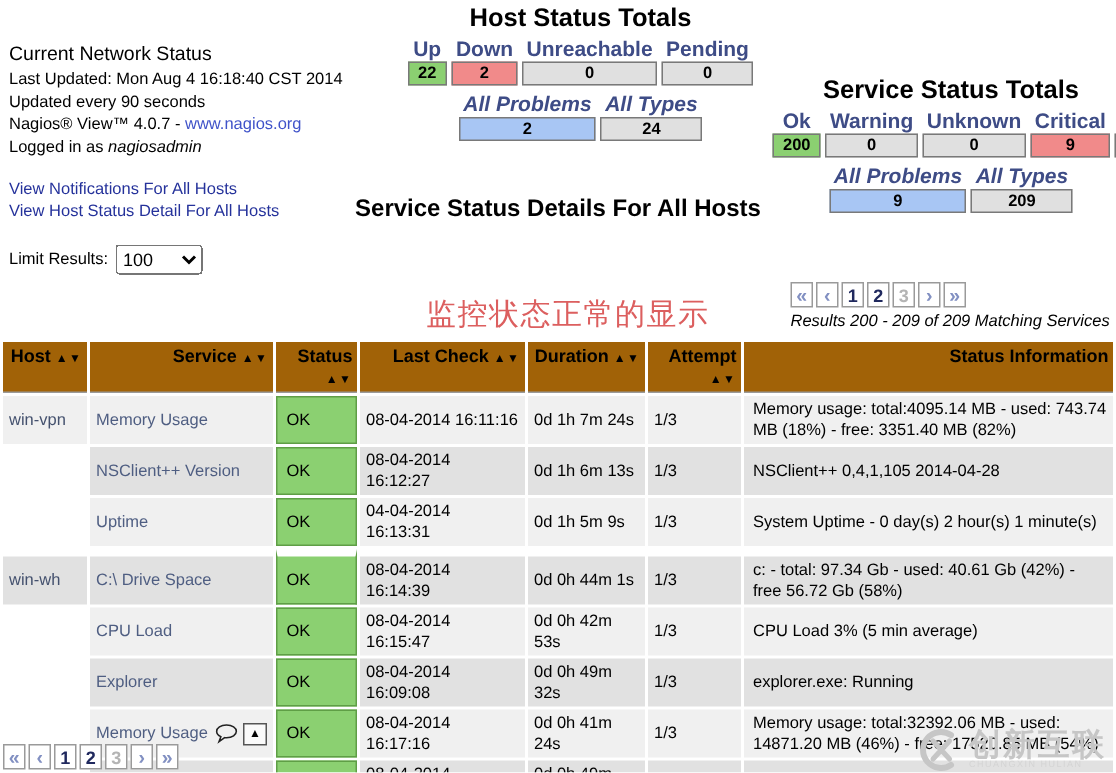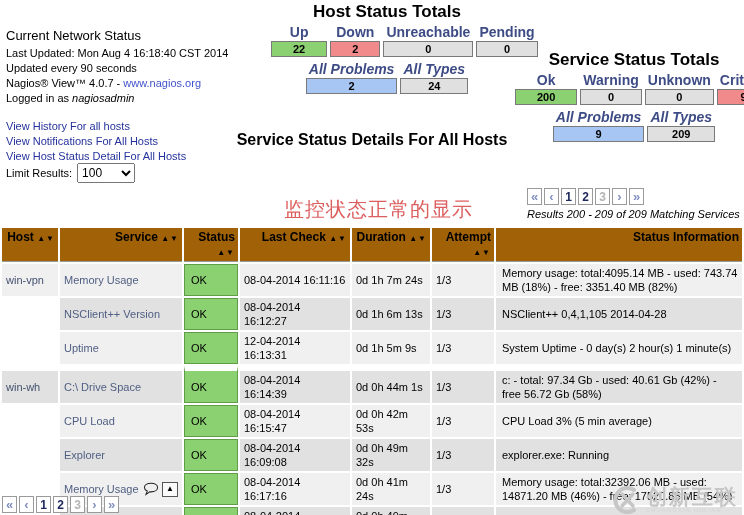--- a/index.html
+++ b/index.html
@@ -16,21 +16,21 @@
   .italic { font-style:italic; }
 
   
   .totals { position:absolute; text-align:center; }
   .host-totals { left:268px; top:2px; width:238px; }
   .service-totals { left:512px; top:2px; width:244px;margin-top:48px; }
   .totals-title { font-weight:bold; font-size:17px; color:#000; margin-bottom:1px; }
   .totals-table { border-collapse:separate; border-spacing:3px 1px; margin:0 auto; }
   .t-label { font-weight:bold; font-size:14px; color:#3e4c86; text-align:center; padding:0 3px; white-space:nowrap; cursor:pointer; }
   .t-label.italic { font-style:italic; }
-  .t-box { border:1px solid #797979; font-weight:bold; font-size:11px; color:#000; text-align:center; padding:1px 21px; cursor:pointer; }
+  .t-box { border:1px solid #797979; font-weight:bold; font-size:11px; color:#000; text-align:center; padding:1px 6px; cursor:pointer; }
   .t-box.ok { background:#8bd071; }
   .t-box.critical { background:#f18a8a; }
   .t-box.neutral { background:#e0e0e0; }
   .t-box.problems { background:#a8c6f4; }
   .all-table { margin-top:2px; }
 
   
   .page-title { position:absolute; top:131px; left:0; width:744px; text-align:center; font-size:16px; font-weight:bold; color:#000; }
   .limit-wrap { position:absolute; left:6px; top:163px; font-size:11px; display:flex; align-items:center; gap:5px; }
   .limit-wrap select { font-size:12px; width:58px; height:20px; }
@@ -87,21 +87,20 @@
     <div class="ib-title">Current Network Status</div>
     <div class="ib-line">Last Updated: Mon Aug 4 16:18:40 CST 2014</div>
     <div class="ib-line">Updated every 90 seconds</div>
     <div class="ib-line">
       <span>Nagios® View™ 4.0.7 - </span><a class="blue-link">www.nagios.org</a>
     </div>
     <div class="ib-line">
       <span>Logged in as </span><span class="italic">nagiosadmin</span>
     </div>
     <div class="ib-links">
-      <a>View History For all hosts</a>
       <a>View Notifications For All Hosts</a>
       <a>View Host Status Detail For All Hosts</a>
     </div>
   </div>
 
   <div class="totals host-totals">
     <div class="totals-title">Host Status Totals</div>
     <table class="totals-table">
         <tbody>
       <tr>
@@ -233,21 +232,21 @@
     </tr>
         <tr class="light">
       <td class="host-cell empty-host"><span></span></td>
       <td>
         <div class="svc-wrap">
           <span class="svc-link">Uptime</span>
           <span class="icons"></span>
         </div>
       </td>
       <td class="status-ok">OK</td>
-      <td>12-04-2014 16:13:31</td>
+      <td>04-04-2014 16:13:31</td>
       <td>0d 1h 5m 9s</td>
       <td>1/3</td>
       <td class="info-cell">System Uptime - 0 day(s) 2 hour(s) 1 minute(s)</td>
     </tr>
         <tr class="dark group-start">
       <td class="host-cell"><span>win-wh</span></td>
       <td>
         <div class="svc-wrap">
           <span class="svc-link">C:\ Drive Space</span>
           <span class="icons"></span>

